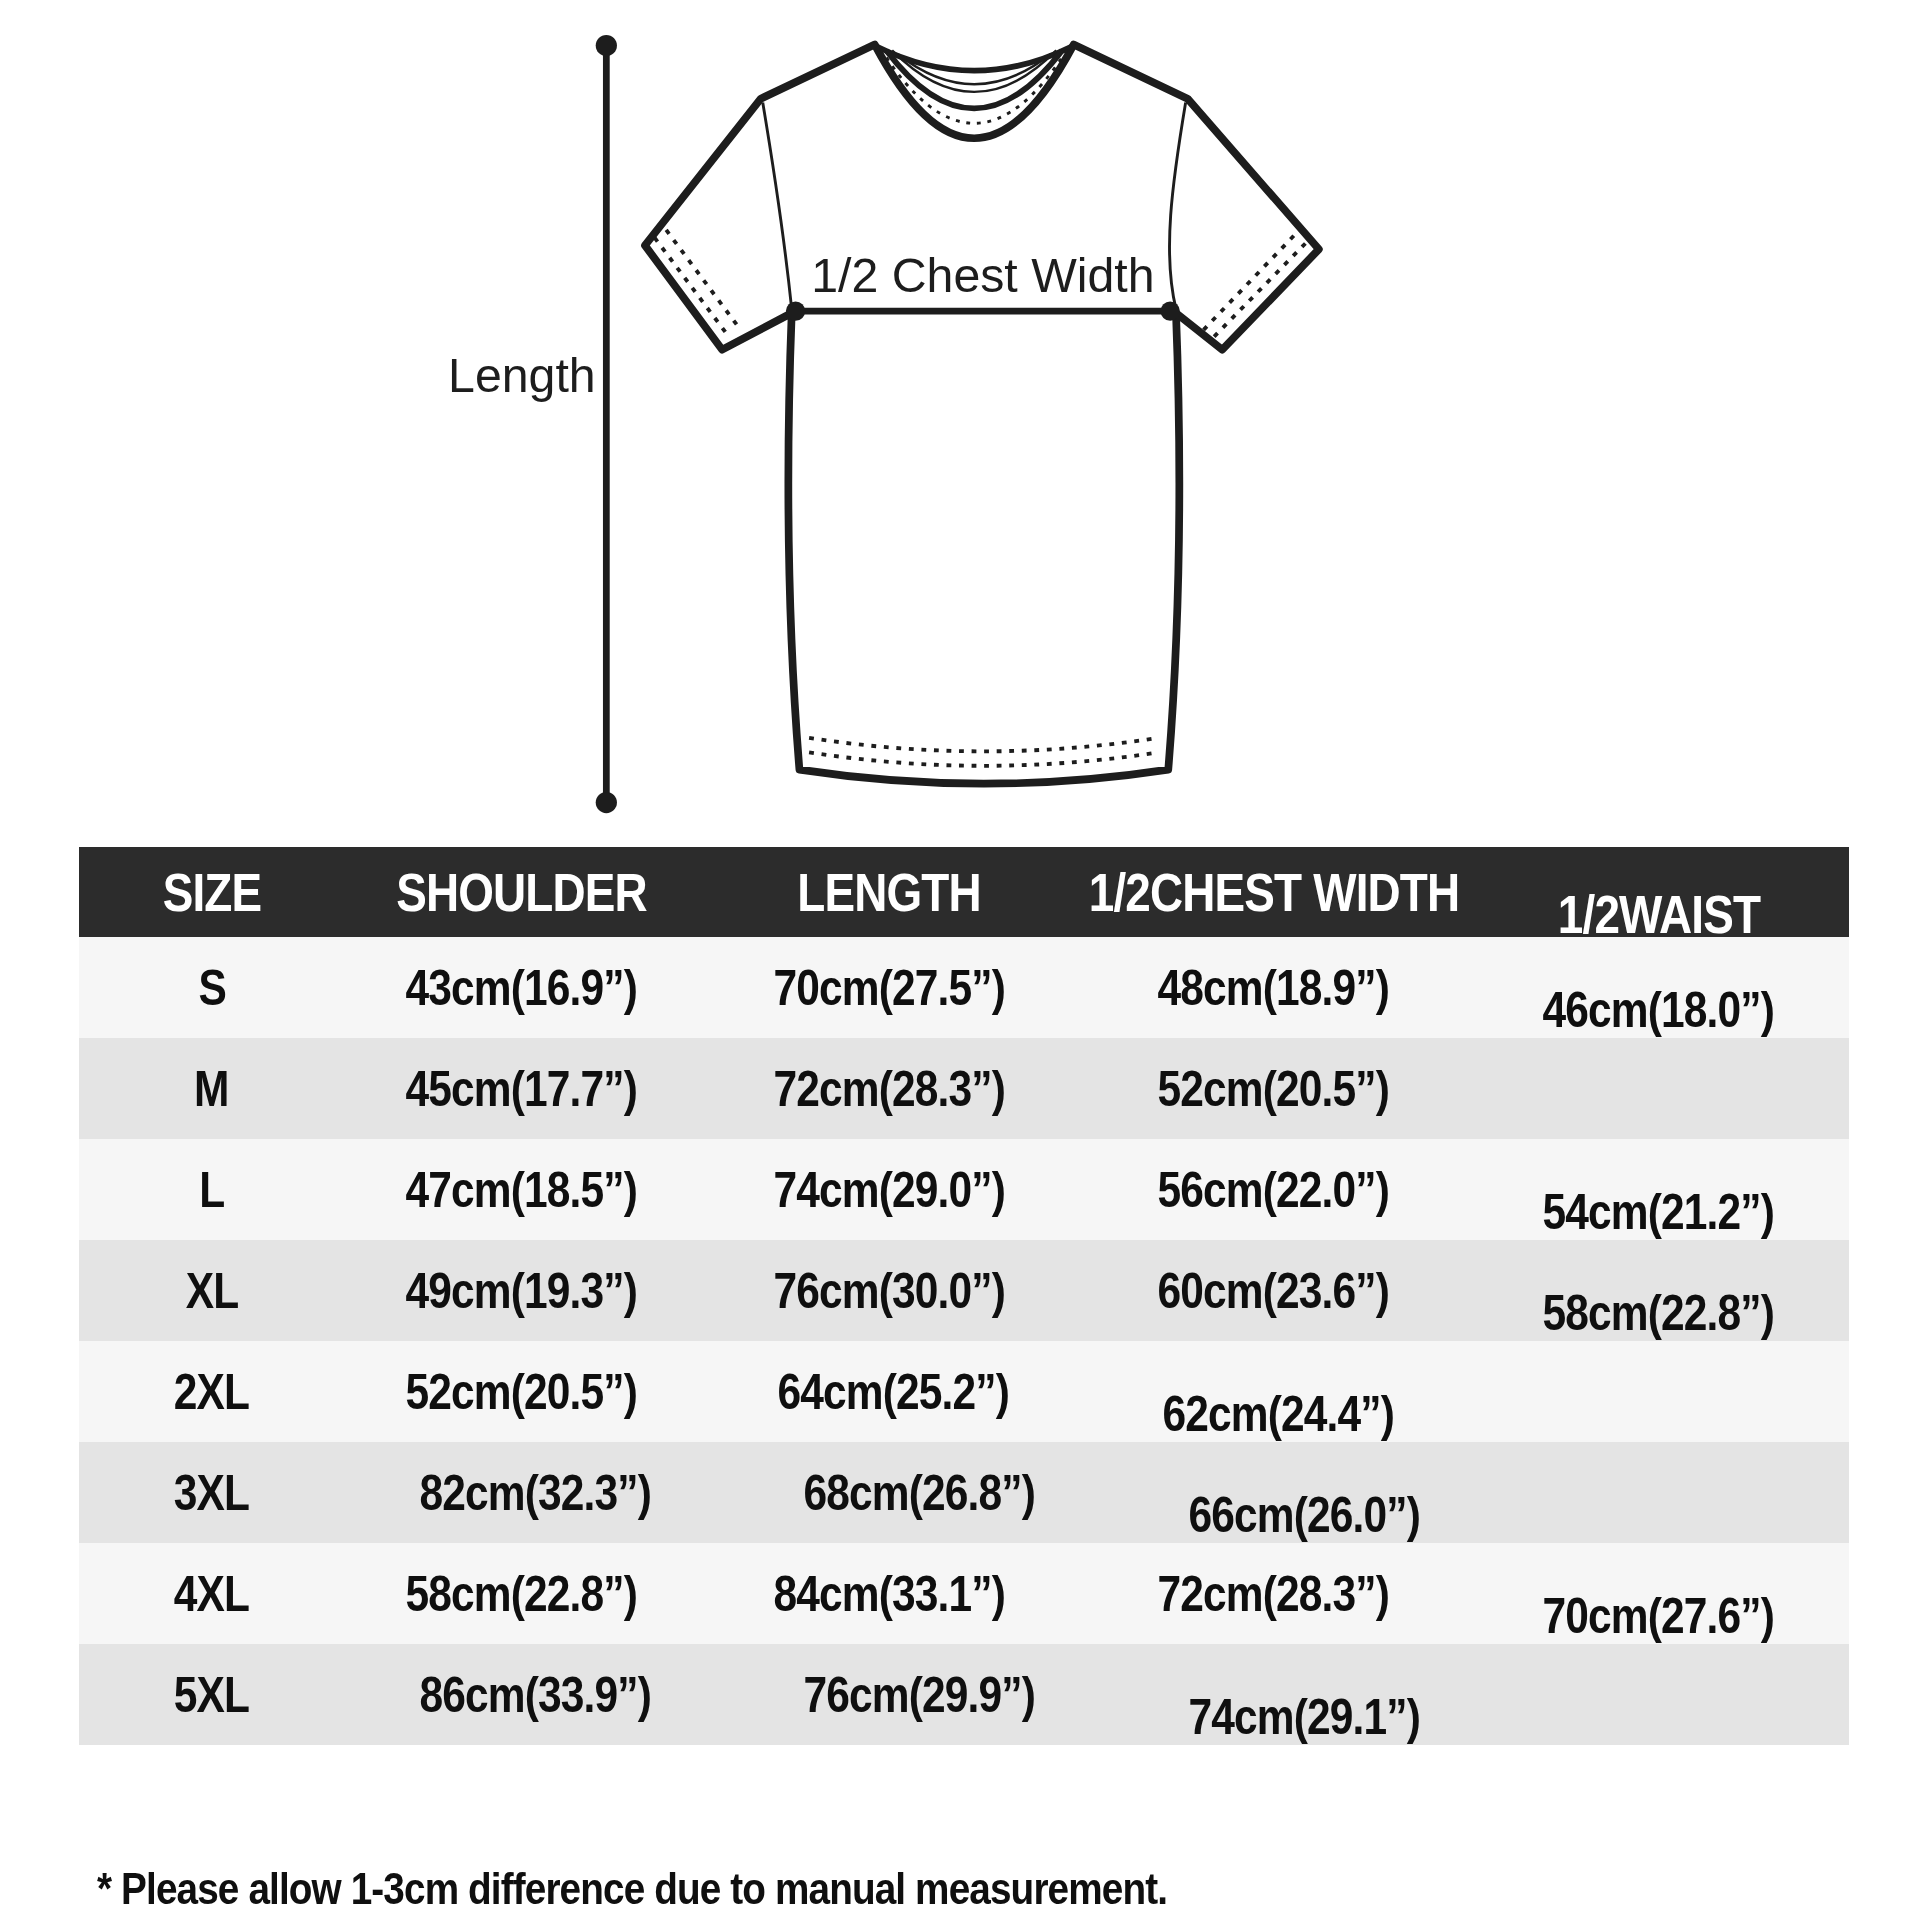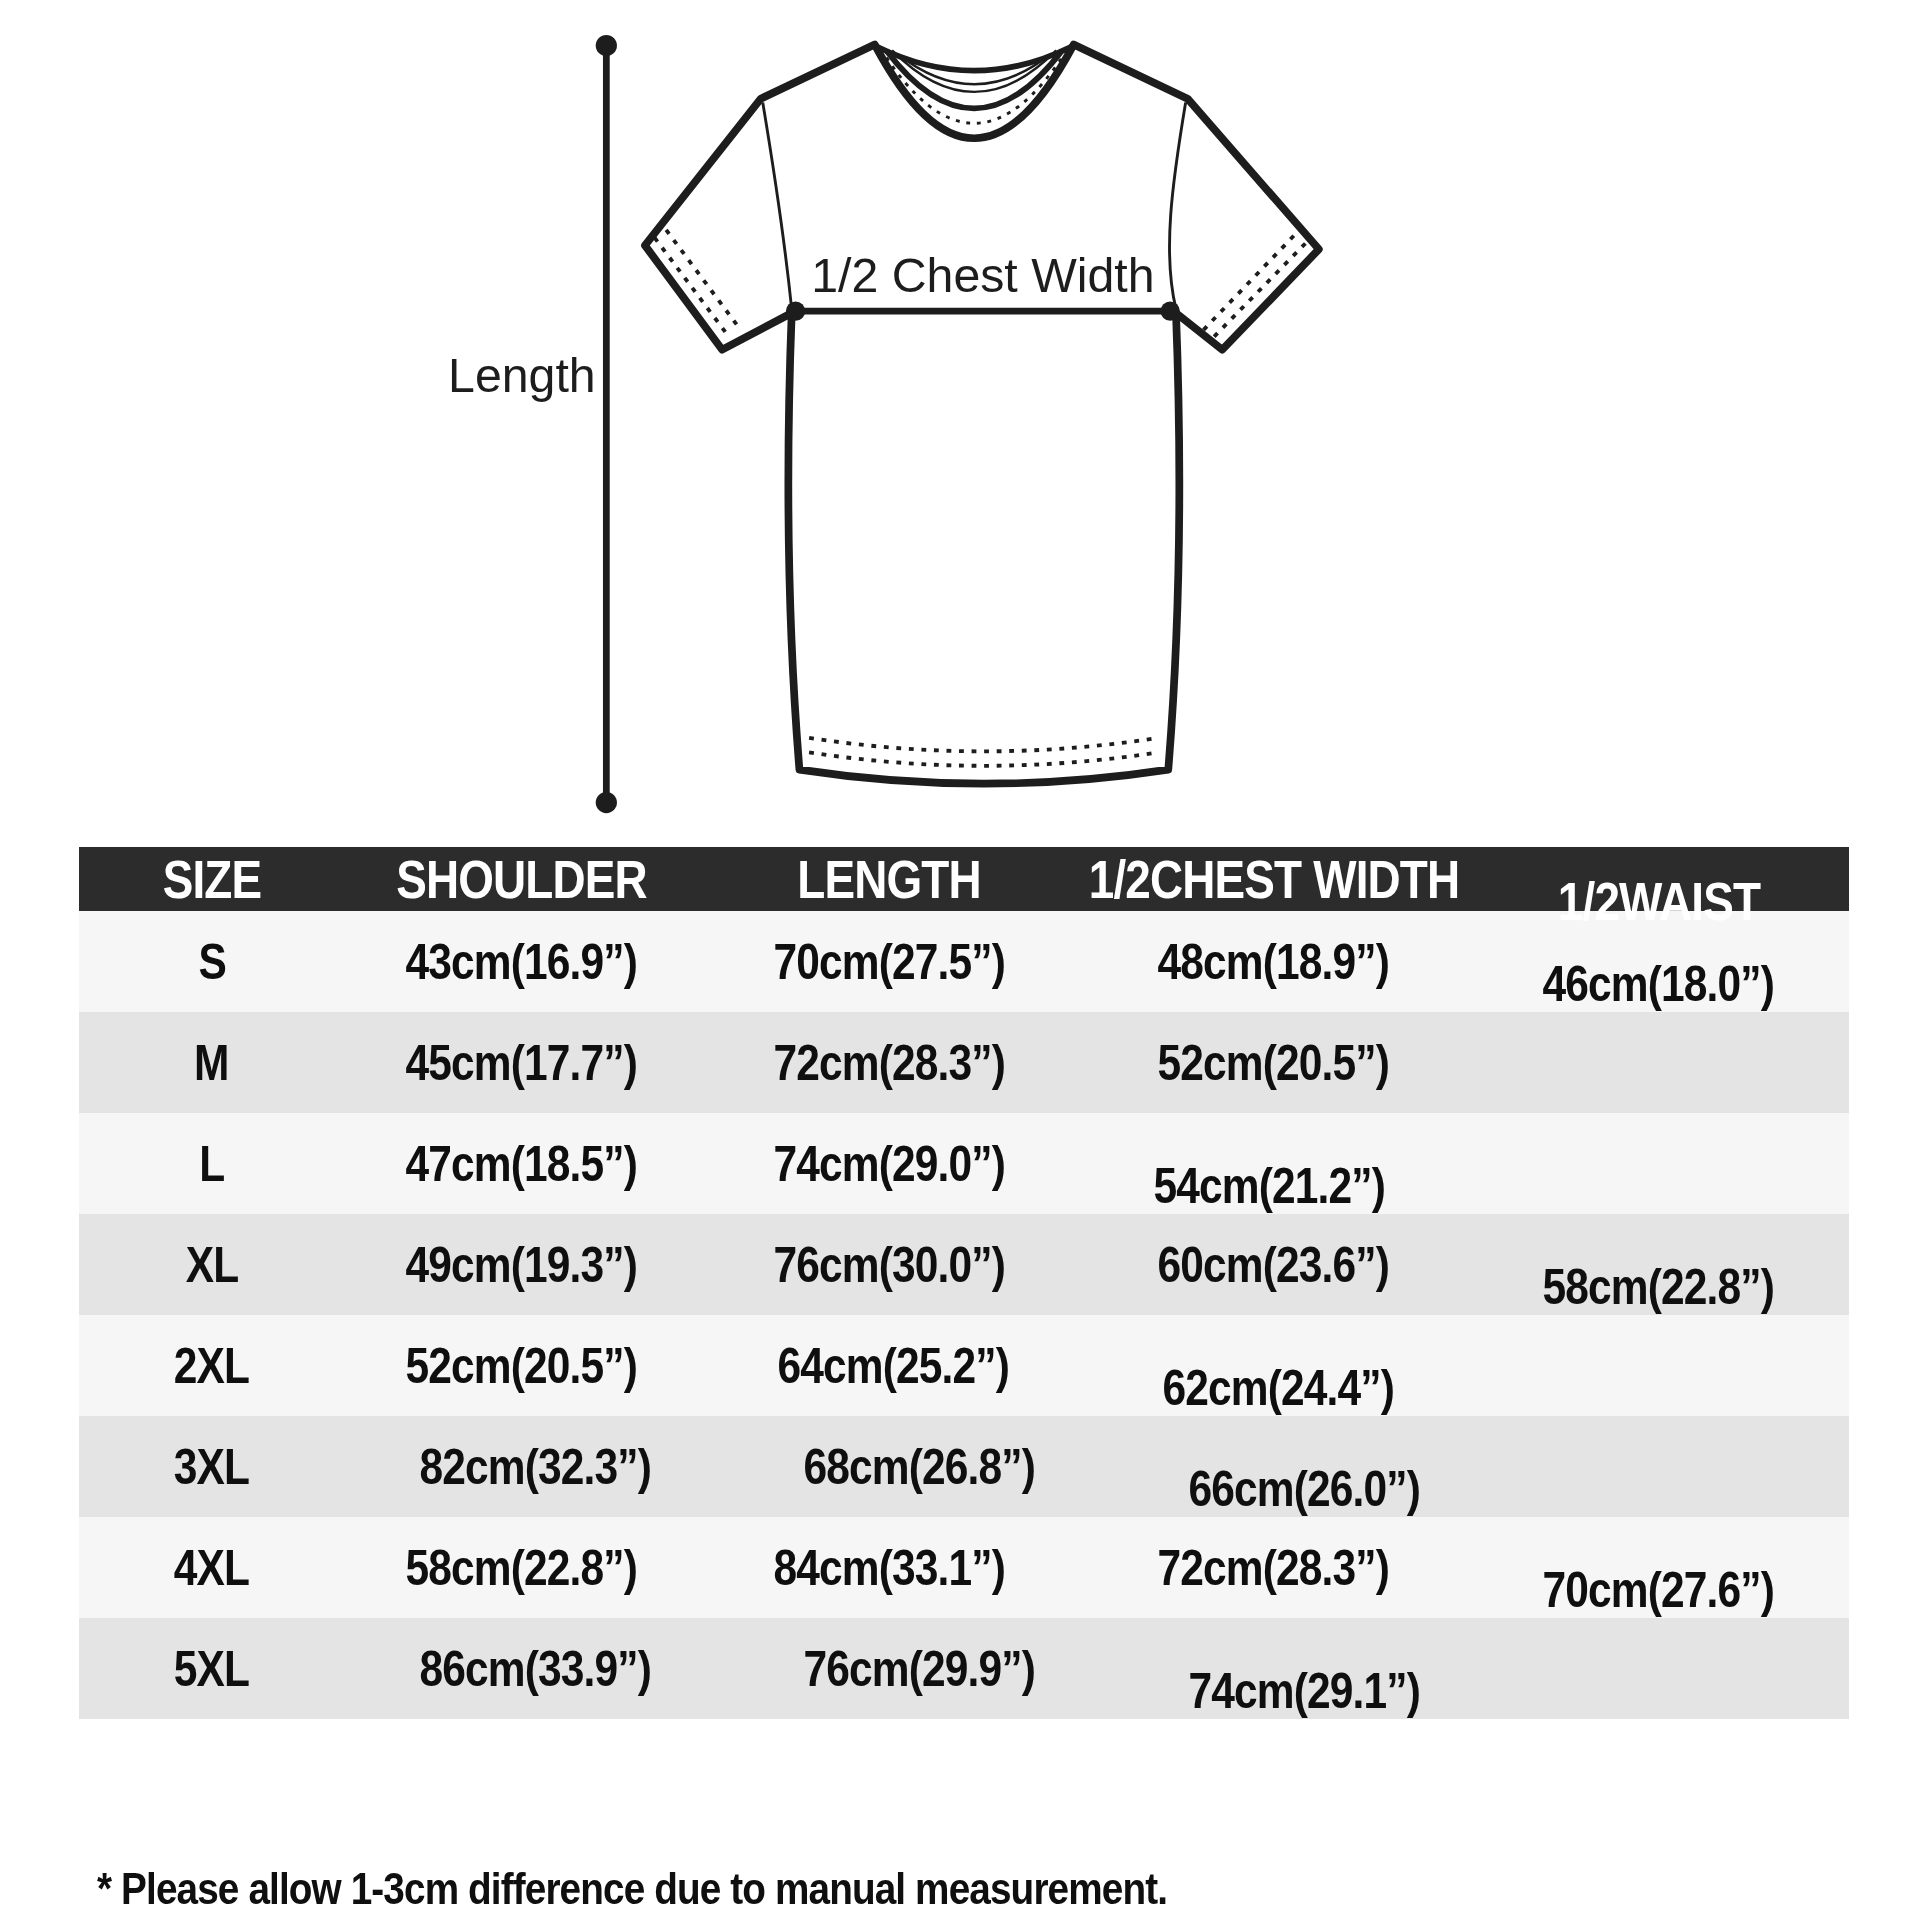--- a/index.html
+++ b/index.html
@@ -3,21 +3,21 @@
 <meta charset="utf-8">
 <style>
   html,body{margin:0;padding:0;background:#ffffff;}
   #page{position:relative;width:1931px;height:1931px;background:#fff;overflow:hidden;
         font-family:"Liberation Sans", sans-serif;color:#111;}
   svg text{font-family:"Liberation Sans", sans-serif;}
 
   
   .size-table{position:absolute;left:79px;top:847px;width:1770px;}
   .trow{display:flex;width:100%;}
-  .thead{height:64px;background:var(--header-bg,#2c2c2c);}
+  .thead{height:90px;background:var(--header-bg,#2c2c2c);}
   .tbody-row{height:101px;}
   .tbody-row.light{background:var(--row-light,#f6f6f6);}
   .tbody-row.dark{background:var(--row-dark,#e4e4e4);}
   .cell{display:flex;align-items:center;justify-content:center;}
   .c0{width:15%;}
   .c1{width:20%;}
   .c2{width:21.5%;}
   .c3{width:22%;}
   .c4{width:21.5%;margin-top:44px;}
   .thead .cond{color:var(--header-text,#ffffff);font-size:54px;font-weight:700;}
@@ -150,20 +150,23 @@
     <div class="trow tbody-row light">
       <div class="cell c0">
           <span class="cond">L</span>
         </div>
       <div class="cell c1">
           <span class="cond">47cm(18.5”)</span>
         </div>
       <div class="cell c2">
           <span class="cond">74cm(29.0”)</span>
         </div>
+      <div class="cell c3">
+          <span class="cond">56cm(22.0”)</span>
+        </div>
       <div class="cell c4">
           <span class="cond">54cm(21.2”)</span>
         </div>
     </div>
 
     <div class="trow tbody-row dark">
       <div class="cell c0">
           <span class="cond">XL</span>
         </div>
       <div class="cell c1">

